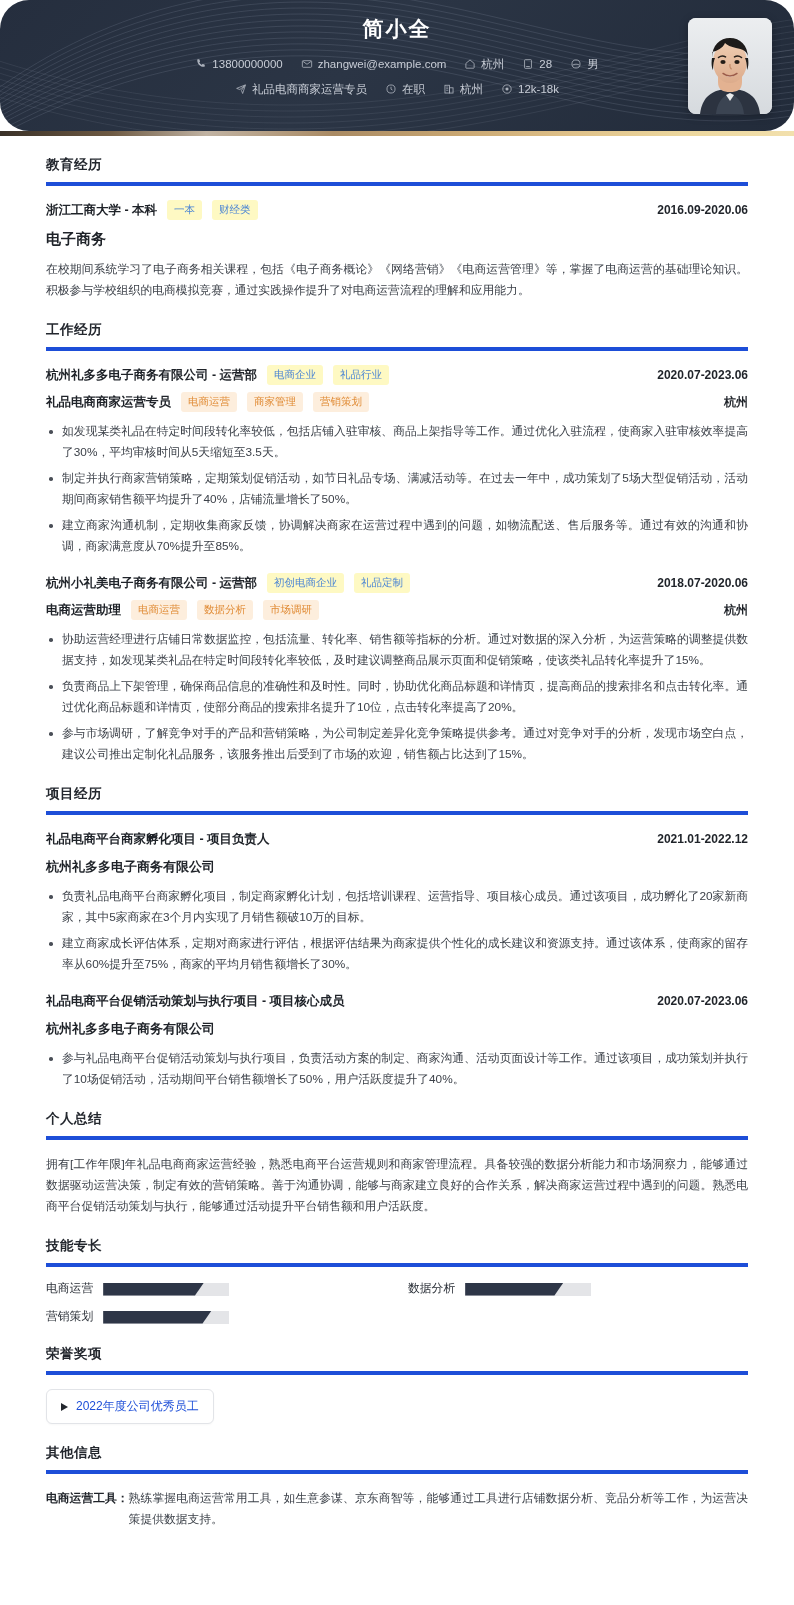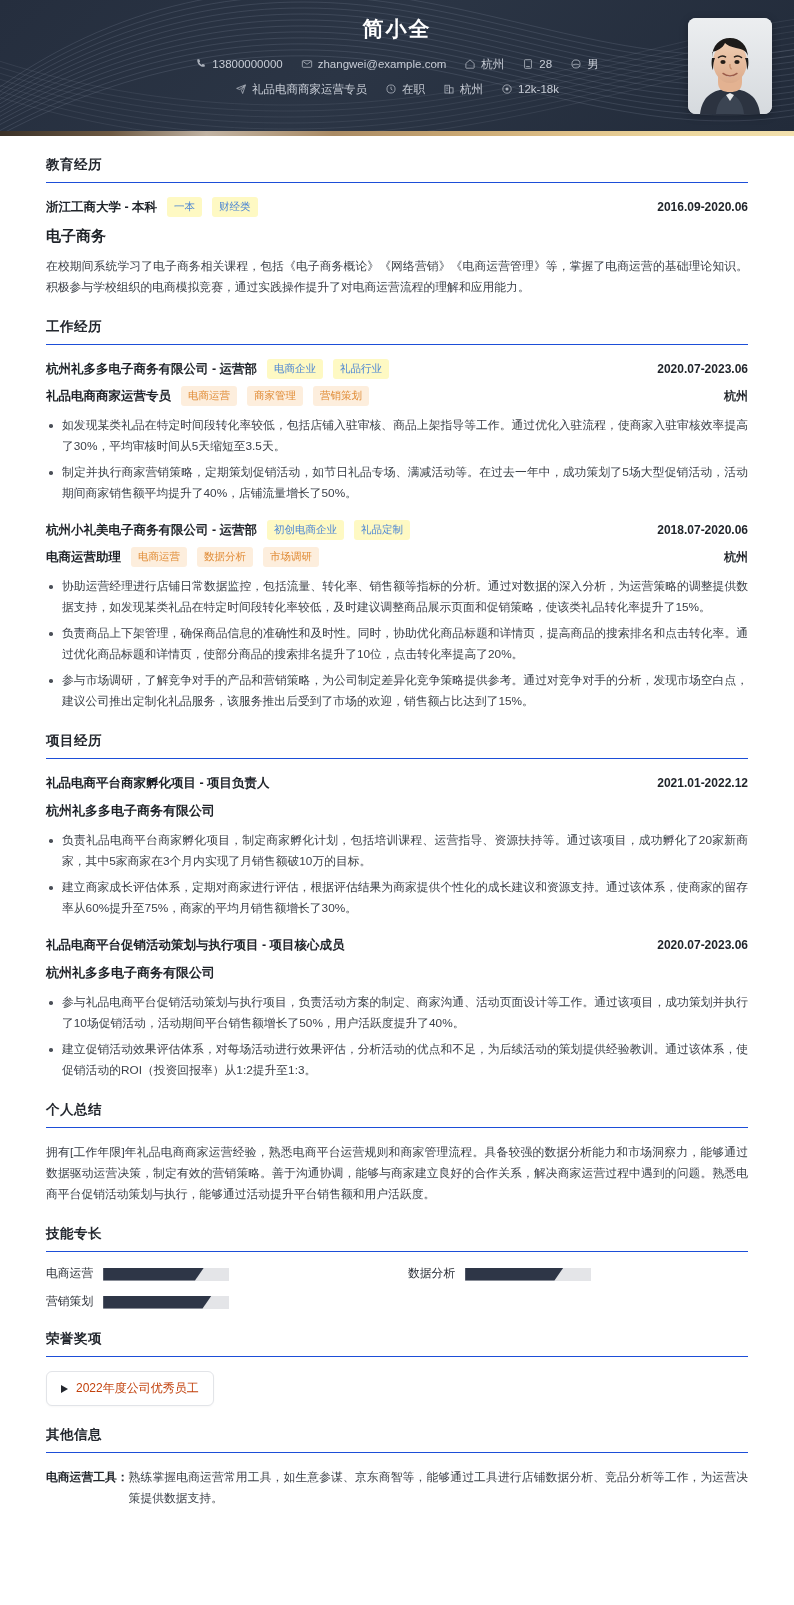--- a/index.html
+++ b/index.html
@@ -10,20 +10,21 @@
     color: #2b2f36;
   }
   body { width: 794px; }
 
   
   .header {
     position: relative;
     height: 131px;
     background: linear-gradient(135deg, #252e3e 0%, #2b3545 45%, #222b3a 100%);
     overflow: hidden;
+    border-radius: 29px;
   }
   .header-waves {
     position: absolute; inset: 0;
     width: 794px; height: 131px;
     pointer-events: none;
   }
   .header-inner {
     position: relative;
     z-index: 3;
     padding-top: 14px;
@@ -83,21 +84,21 @@
 
   
   .page { padding: 0 46px; }
 
   .section { padding-top: 20px; }
   .section-title {
     font-size: 13.5px;
     font-weight: bold;
     color: #23272e;
     padding-bottom: 8px;
-    border-bottom: 1px solid #1d4ed8;
+    border-bottom: 4px solid #1d4ed8;
     margin-bottom: 14px;
     letter-spacing: .5px;
   }
 
   .entry { margin-bottom: 16px; }
   .entry:last-child { margin-bottom: 0; }
 
   .row {
     display: flex;
     align-items: center;
@@ -228,21 +229,21 @@
 
   
   .award-pill {
     display: inline-flex;
     align-items: center;
     gap: 8px;
     border: 1px solid #e2e4e8;
     border-radius: 6px;
     padding: 8px 14px;
     font-size: 12px;
-    color: #c2410c;
+    color: #1d4ed8;
     background: #fff;
     box-shadow: 0 1px 2px rgba(0,0,0,.03);
   }
   .tri {
     width: 0; height: 0;
     border-left: 7px solid #23272e;
     border-top: 4.5px solid transparent;
     border-bottom: 4.5px solid transparent;
   }
 
@@ -450,20 +451,21 @@
           <span class="role">礼品电商商家运营专员</span>
           <span class="tag orange">电商运营</span>
           <span class="tag orange">商家管理</span>
           <span class="tag orange">营销策划</span>
         </div>
         <span class="loc">杭州</span>
       </div>
       <ul class="bullets">
         <li>如发现某类礼品在特定时间段转化率较低，包括店铺入驻审核、商品上架指导等工作。通过优化入驻流程，使商家入驻审核效率提高了30%，平均审核时间从5天缩短至3.5天。</li>
         <li>制定并执行商家营销策略，定期策划促销活动，如节日礼品专场、满减活动等。在过去一年中，成功策划了5场大型促销活动，活动期间商家销售额平均提升了40%，店铺流量增长了50%。</li>
+        <li>建立商家沟通机制，定期收集商家反馈，协调解决商家在运营过程中遇到的问题，如物流配送、售后服务等。通过有效的沟通和协调，商家满意度从70%提升至85%。</li>
       </ul>
     </div>
 
     <div class="entry">
       <div class="row">
         <div class="row-left">
           <span class="org">杭州小礼美电子商务有限公司 - 运营部</span>
           <span class="tag blue">初创电商企业</span>
           <span class="tag blue">礼品定制</span>
         </div>
@@ -489,34 +491,33 @@
   <div class="section">
     <div class="section-title">项目经历</div>
 
     <div class="entry">
       <div class="row">
         <span class="org">礼品电商平台商家孵化项目 - 项目负责人</span>
         <span class="date">2021.01-2022.12</span>
       </div>
       <div class="subline">杭州礼多多电子商务有限公司</div>
       <ul class="bullets">
-        <li>负责礼品电商平台商家孵化项目，制定商家孵化计划，包括培训课程、运营指导、资源扶持等。通过该项目，成功孵化了20家新商家，其中5家商家在3个月内实现了月销售额破10万的目标。</li>
+        <li>负责礼品电商平台商家孵化项目，制定商家孵化计划，包括培训课程、运营指导、项目核心成员。通过该项目，成功孵化了20家新商家，其中5家商家在3个月内实现了月销售额破10万的目标。</li>
         <li>建立商家成长评估体系，定期对商家进行评估，根据评估结果为商家提供个性化的成长建议和资源支持。通过该体系，使商家的留存率从60%提升至75%，商家的平均月销售额增长了30%。</li>
       </ul>
     </div>
 
     <div class="entry">
       <div class="row">
         <span class="org">礼品电商平台促销活动策划与执行项目 - 项目核心成员</span>
         <span class="date">2020.07-2023.06</span>
       </div>
       <div class="subline">杭州礼多多电子商务有限公司</div>
       <ul class="bullets">
         <li>参与礼品电商平台促销活动策划与执行项目，负责活动方案的制定、商家沟通、活动页面设计等工作。通过该项目，成功策划并执行了10场促销活动，活动期间平台销售额增长了50%，用户活跃度提升了40%。</li>
-        <li>建立促销活动效果评估体系，对每场活动进行效果评估，分析活动的优点和不足，为后续活动的策划提供经验教训。通过该体系，使促销活动的ROI（投资回报率）从1:2提升至1:3。</li>
       </ul>
     </div>
   </div>
 
   <div class="section">
     <div class="section-title">个人总结</div>
     <div class="para" style="margin-top:2px;">拥有[工作年限]年礼品电商商家运营经验，熟悉电商平台运营规则和商家管理流程。具备较强的数据分析能力和市场洞察力，能够通过数据驱动运营决策，制定有效的营销策略。善于沟通协调，能够与商家建立良好的合作关系，解决商家运营过程中遇到的问题。熟悉电商平台促销活动策划与执行，能够通过活动提升平台销售额和用户活跃度。</div>
   </div>
 
   <div class="section">

